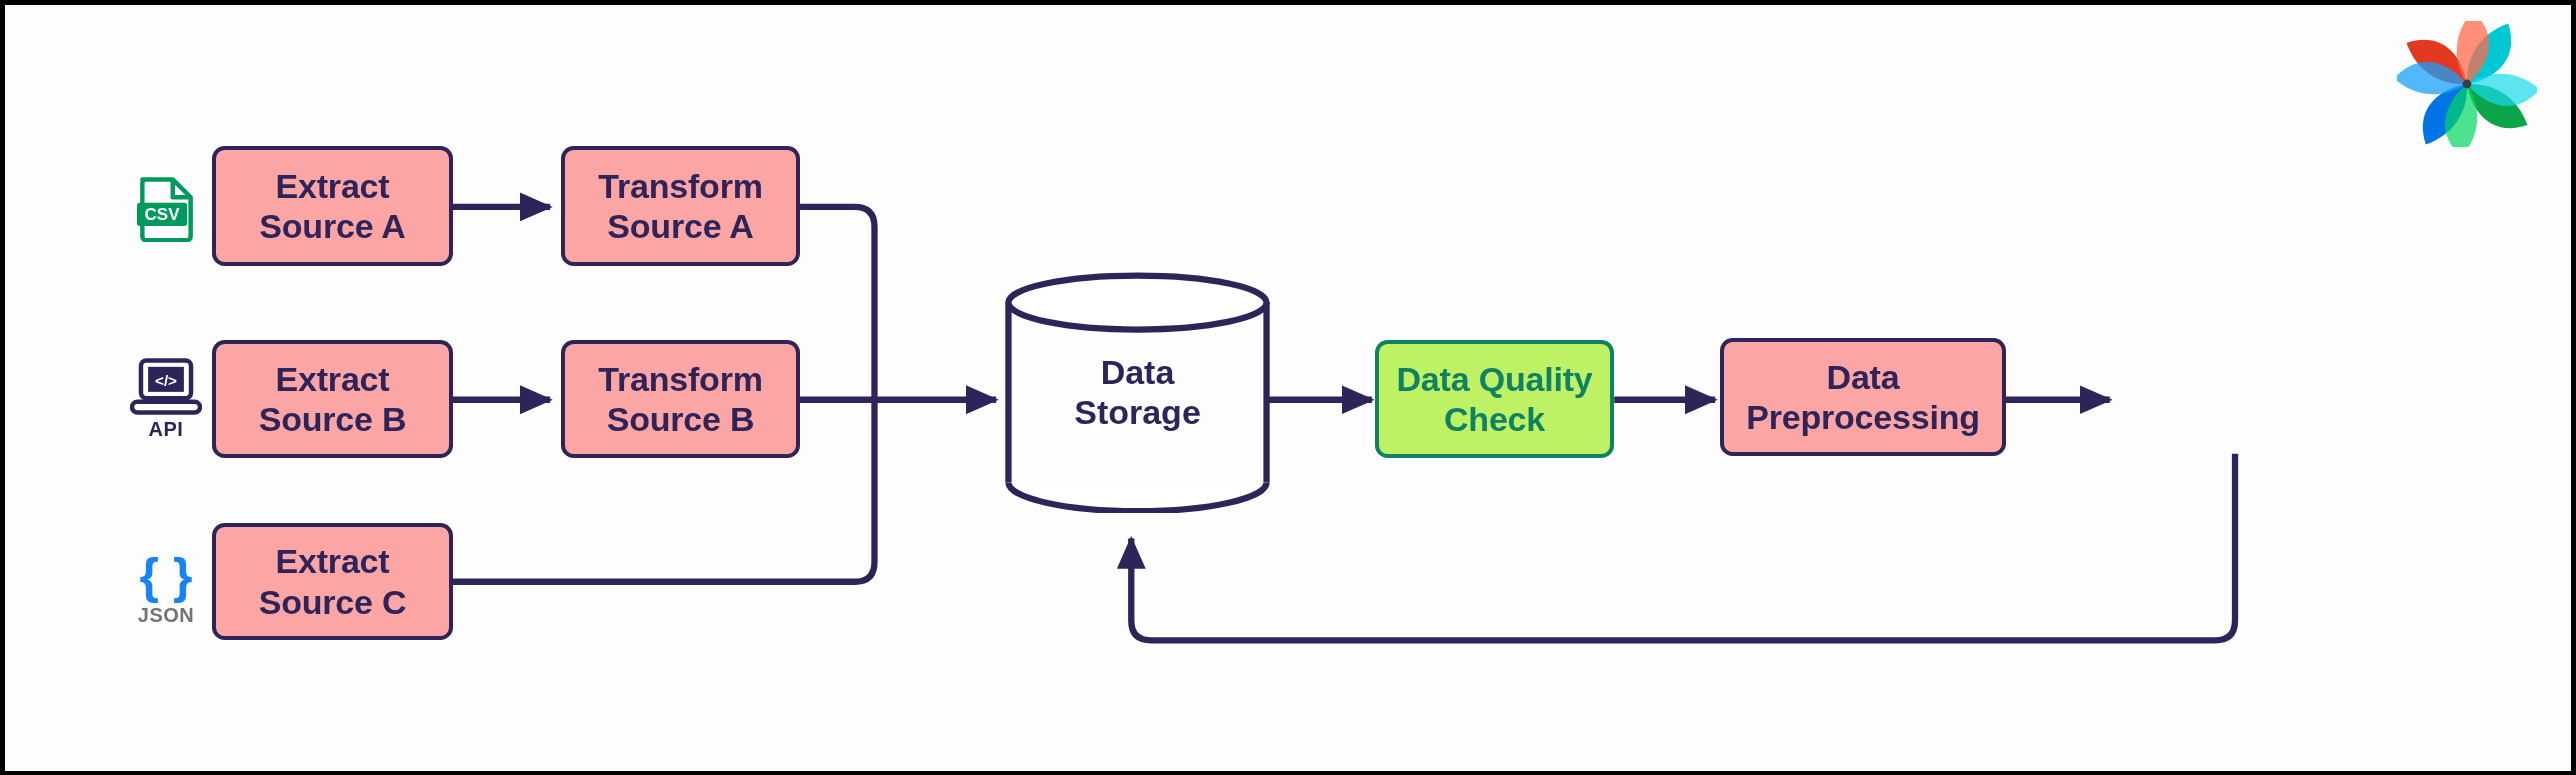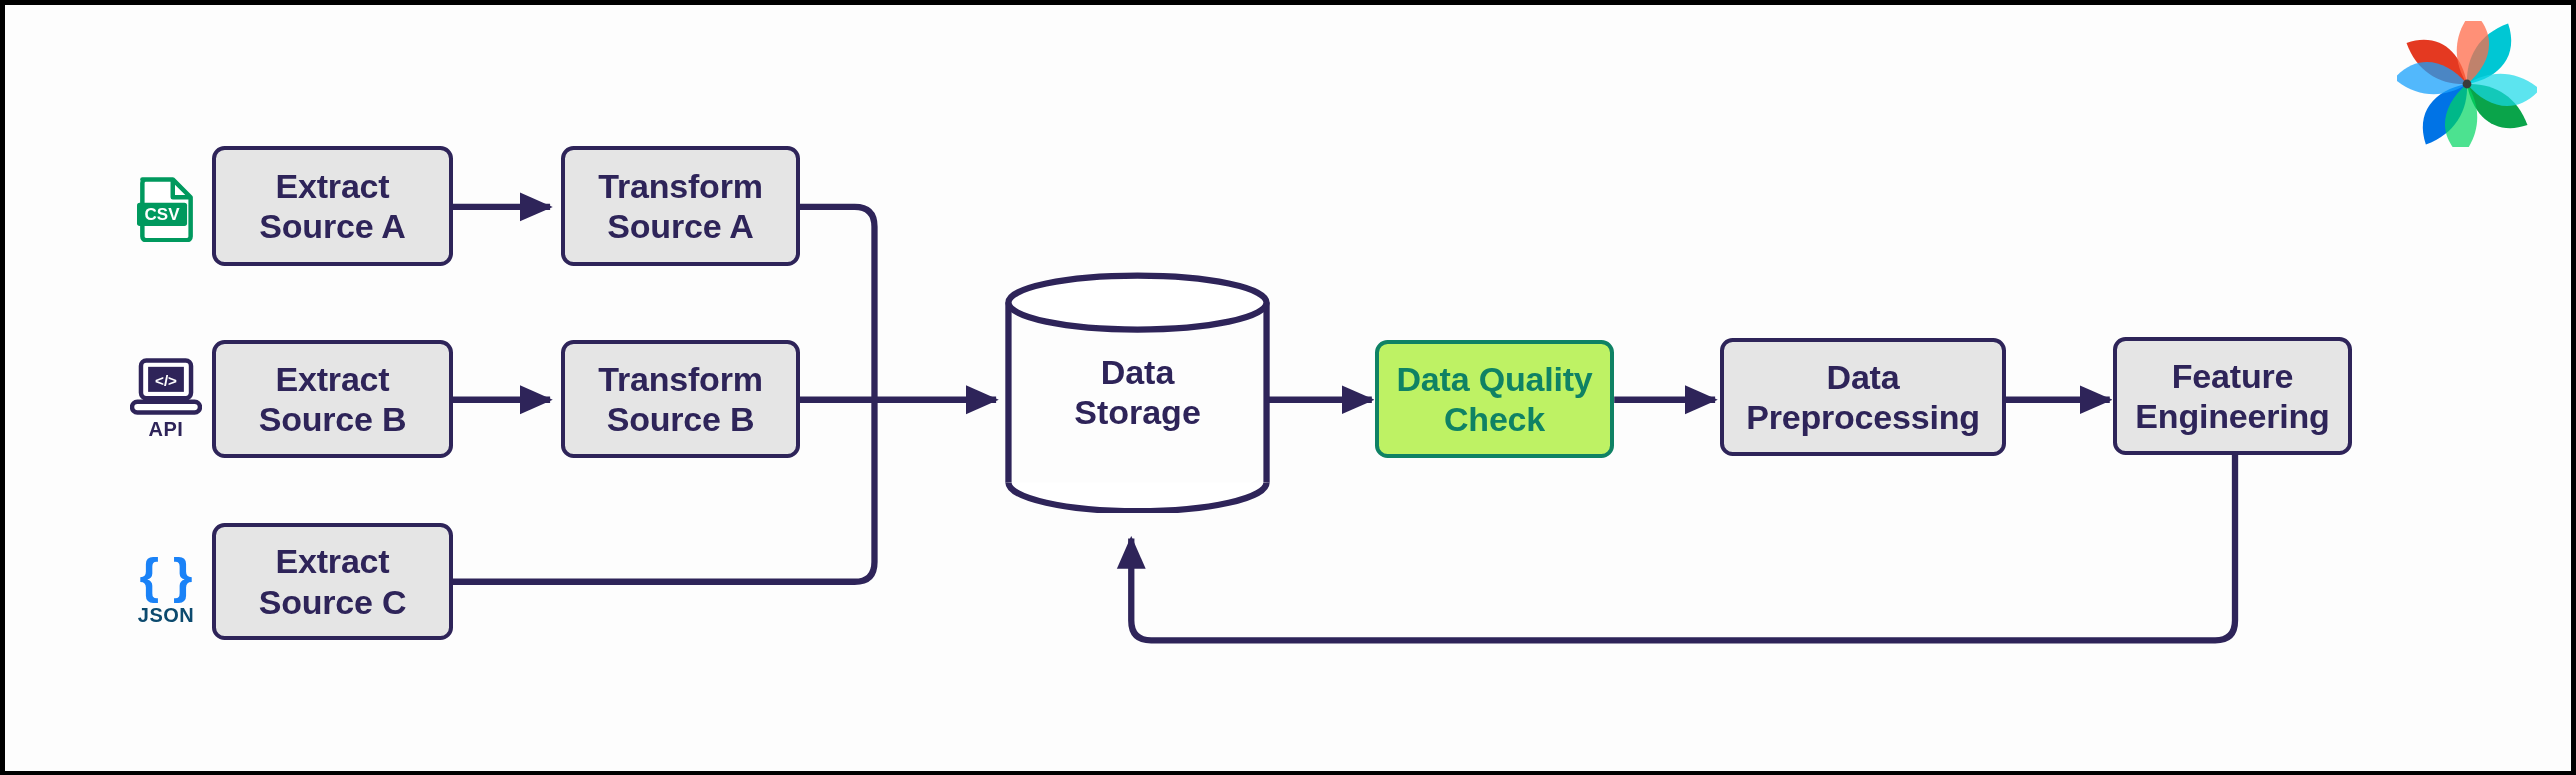--- a/index.html
+++ b/index.html
@@ -16,21 +16,21 @@
 
   #edges { position:absolute; left:0; top:0; width:2576px; height:776px; }
 
   .node {
     position:absolute;
     box-sizing:border-box;
     display:flex; align-items:center; justify-content:center;
     text-align:center;
     border:4.5px solid #2e2459;
     border-radius:12.6px;
-    background:#e5e5e5;
+    background:#fca5a5;
     color:#2e2459;
     font-weight:bold;
     font-size:34px;
     line-height:1.18;
     letter-spacing:-0.2px;
   }
   .node.accent {
     border-color:#0f8264;
     background:#bef264;
     color:#0f8264;
@@ -45,21 +45,21 @@
     line-height:1.18;
     text-align:center;
     white-space:pre-line;
   }
 
   .srcicon { position:absolute; display:flex; flex-direction:column;
              align-items:center; justify-content:center; }
   .srcicon .cap { font-weight:bold; letter-spacing:0.5px; }
 
   .brace { font-weight:bold; color:#1a82f7; font-size:50px; line-height:1; }
-  .cap-json { color:#0c4a6e; font-size:20px; margin-top:3.6px; }
+  .cap-json { color:#737373; font-size:20px; margin-top:3.6px; }
   .cap-api  { color:#2e2459; font-size:20px; margin-top:2.7px; }
 
   #logo { position:absolute; }
 </style>
 </head>
 <body>
 
 <div id="canvas">
 
   <svg id="edges" viewBox="0 0 2859 861" xmlns="http://www.w3.org/2000/svg">
@@ -152,24 +152,20 @@
   <div class="node accent" style="left:1370px; top:335px; width:239px; height:118px;">
     <span class="lbl">Data Quality
 Check</span>
   </div>
 
   <div class="node" style="left:1715px; top:333px; width:286px; height:118px;">
     <span class="lbl">Data
 Preprocessing</span>
   </div>
 
-  <div class="node" style="left:2108px; top:332px; width:239px; height:118px;">
-    <span class="lbl">Feature
-Engineering</span>
-  </div>
 
   <svg id="logo" style="left:2392px; top:16px; width:140px; height:126px;" viewBox="0 0 200 200" xmlns="http://www.w3.org/2000/svg">
     <g>
       <path d="M100 100 C 58 96 24 70 14 22 C 66 12 98 46 100 100 Z" fill="#e43921" transform="rotate(-8 100 100)"></path>
       <path d="M100 100 C 104 58 130 24 178 14 C 188 66 154 98 100 100 Z" fill="#00c7d4" transform="rotate(-8 100 100)"></path>
       <path d="M100 100 C 142 104 176 130 186 178 C 134 188 102 154 100 100 Z" fill="#0aa44a" transform="rotate(-8 100 100)"></path>
       <path d="M100 100 C 96 142 70 176 22 186 C 12 134 46 102 100 100 Z" fill="#0073e6" transform="rotate(-8 100 100)"></path>
       <path d="M100 100 C 58 96 24 70 14 22 C 66 12 98 46 100 100 Z" fill="#ff6b4a" opacity="0.75" transform="rotate(52 100 100)"></path>
       <path d="M100 100 C 104 58 130 24 178 14 C 188 66 154 98 100 100 Z" fill="#17d9e8" opacity="0.7" transform="rotate(52 100 100)"></path>
       <path d="M100 100 C 142 104 176 130 186 178 C 134 188 102 154 100 100 Z" fill="#00d561" opacity="0.7" transform="rotate(52 100 100)"></path>

